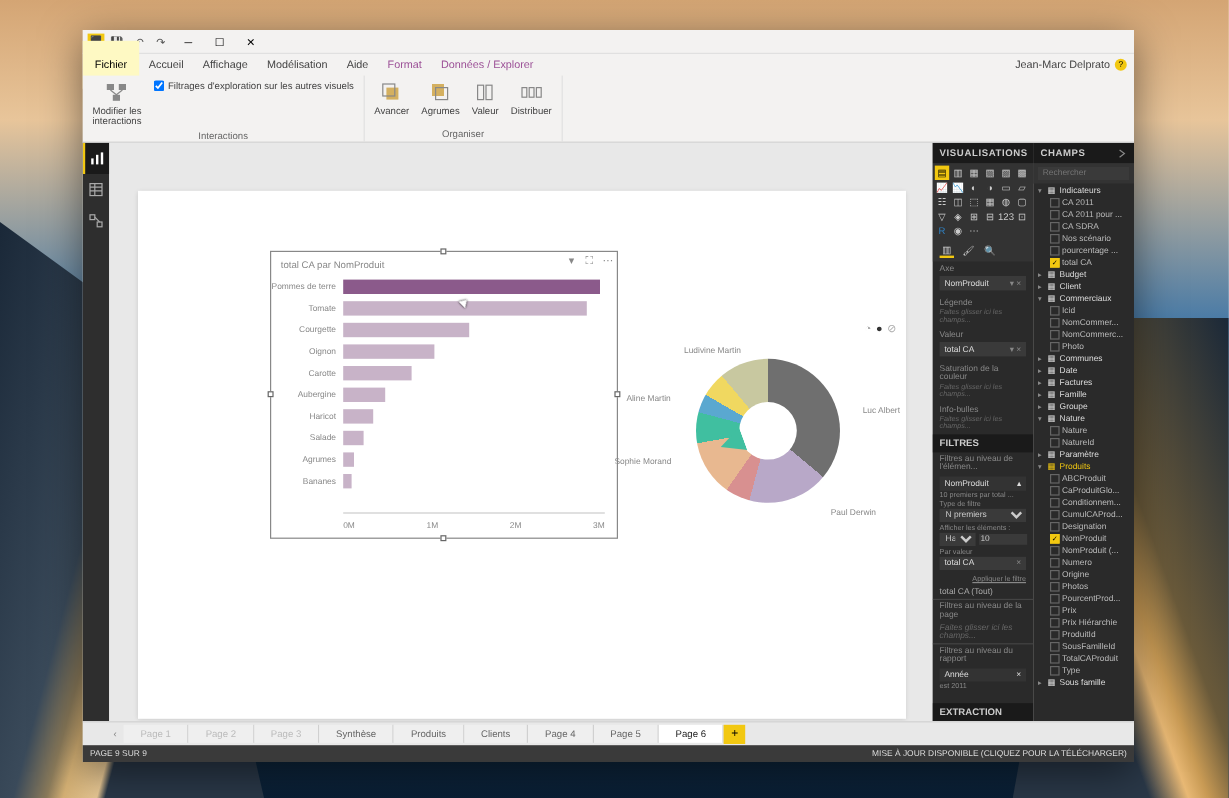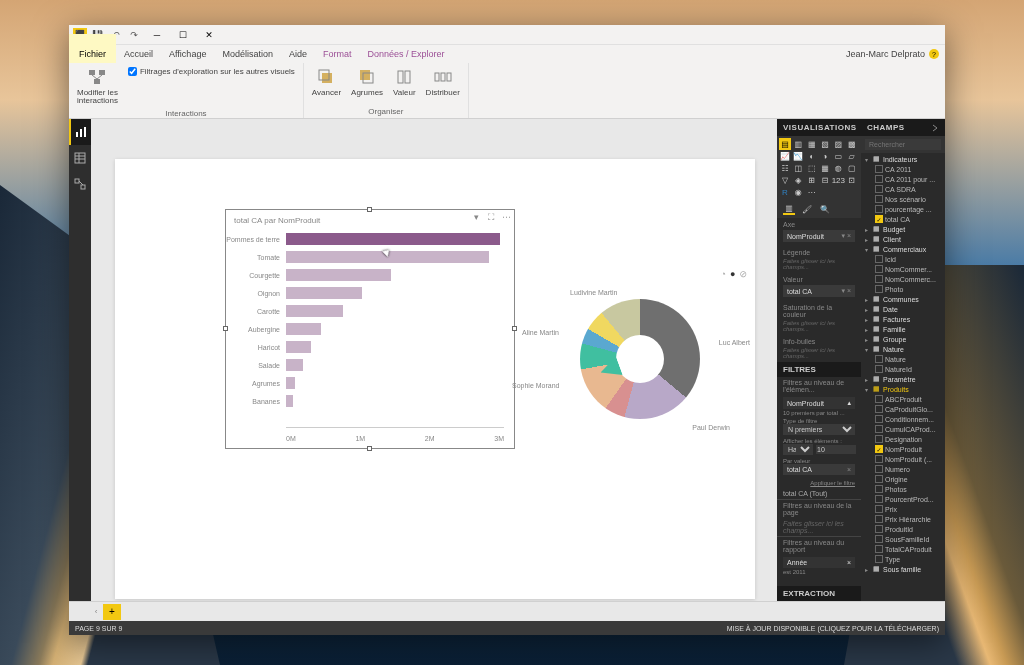--- a/index.html
+++ b/index.html
@@ -621,20 +621,31 @@
               <span class="tbl-icon">▦</span>
               <span>Sous famille</span>
             </div>
           </div>
       </div>
     </div>
   </div>
 
   <div class="page-tabs">
     <div class="page-nav">‹</div>
+    <div id="page-tabs-container" style="display:flex">
+        <div class="page-tab dim">Page 1</div>
+        <div class="page-tab dim">Page 2</div>
+        <div class="page-tab dim">Page 3</div>
+        <div class="page-tab">Synthèse</div>
+        <div class="page-tab">Produits</div>
+        <div class="page-tab">Clients</div>
+        <div class="page-tab">Page 4</div>
+        <div class="page-tab">Page 5</div>
+        <div class="page-tab active">Page 6</div>
+      </div>
     <div class="page-add">+</div>
   </div>
 
   <div class="status-bar">
     <span>PAGE 9 SUR 9</span>
     <span class="status-right">MISE À JOUR DISPONIBLE (CLIQUEZ POUR LA TÉLÉCHARGER)</span>
   </div>
 
 </div>
 

